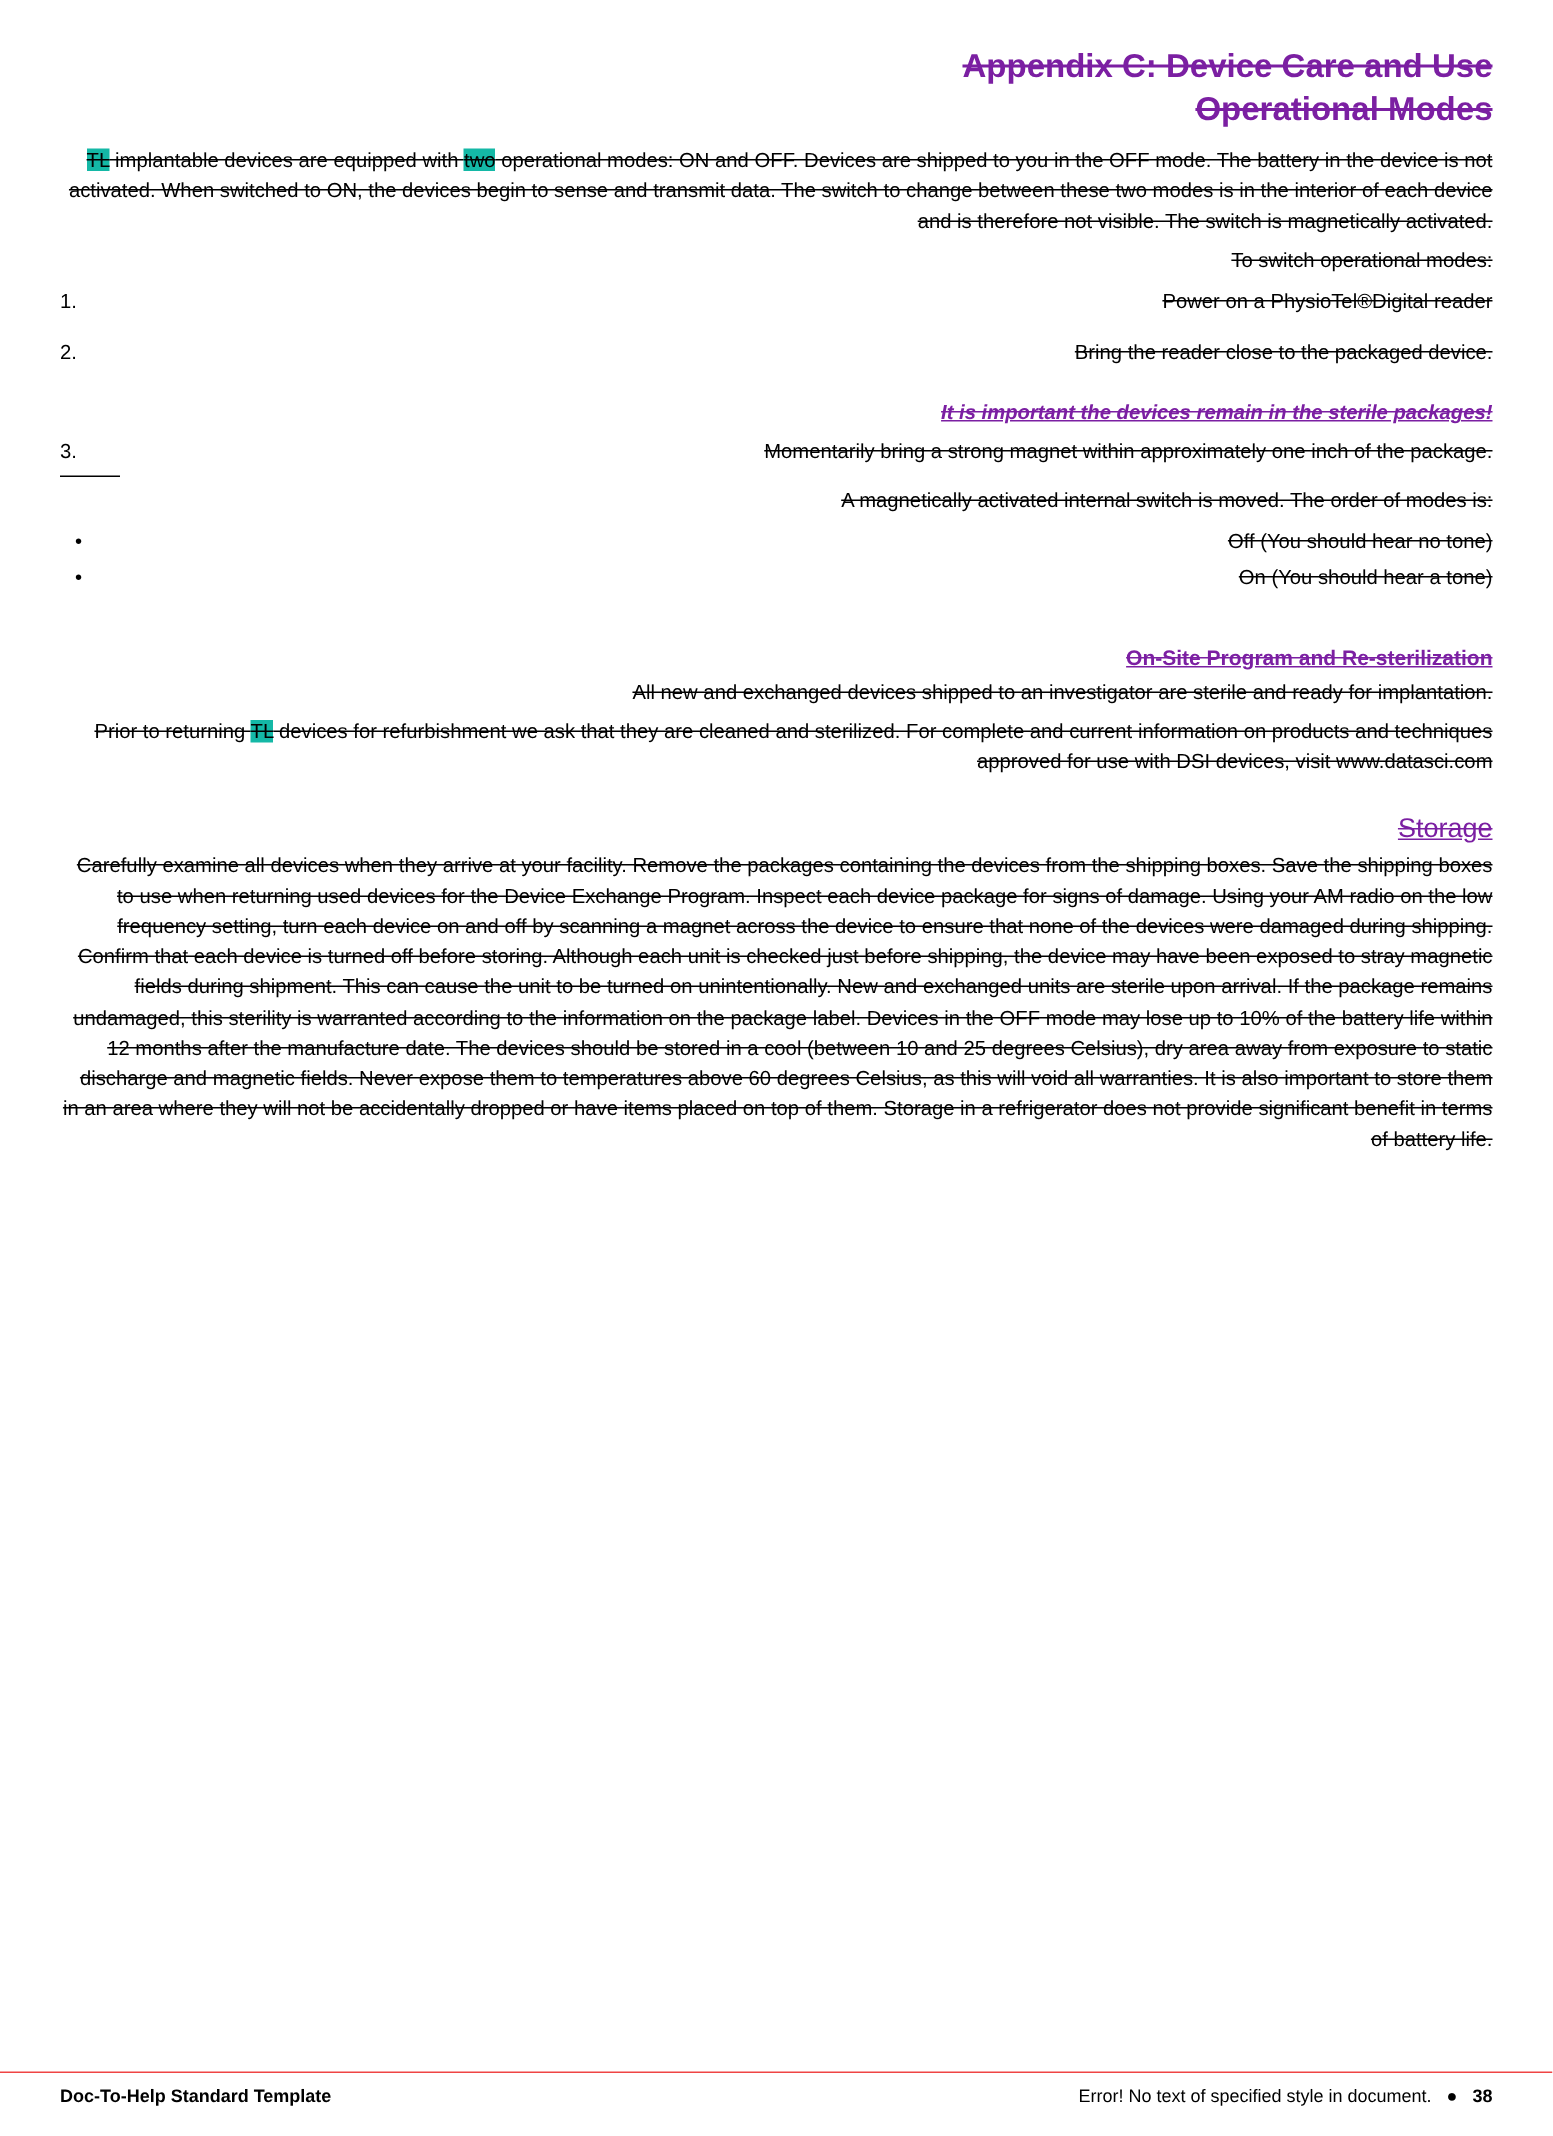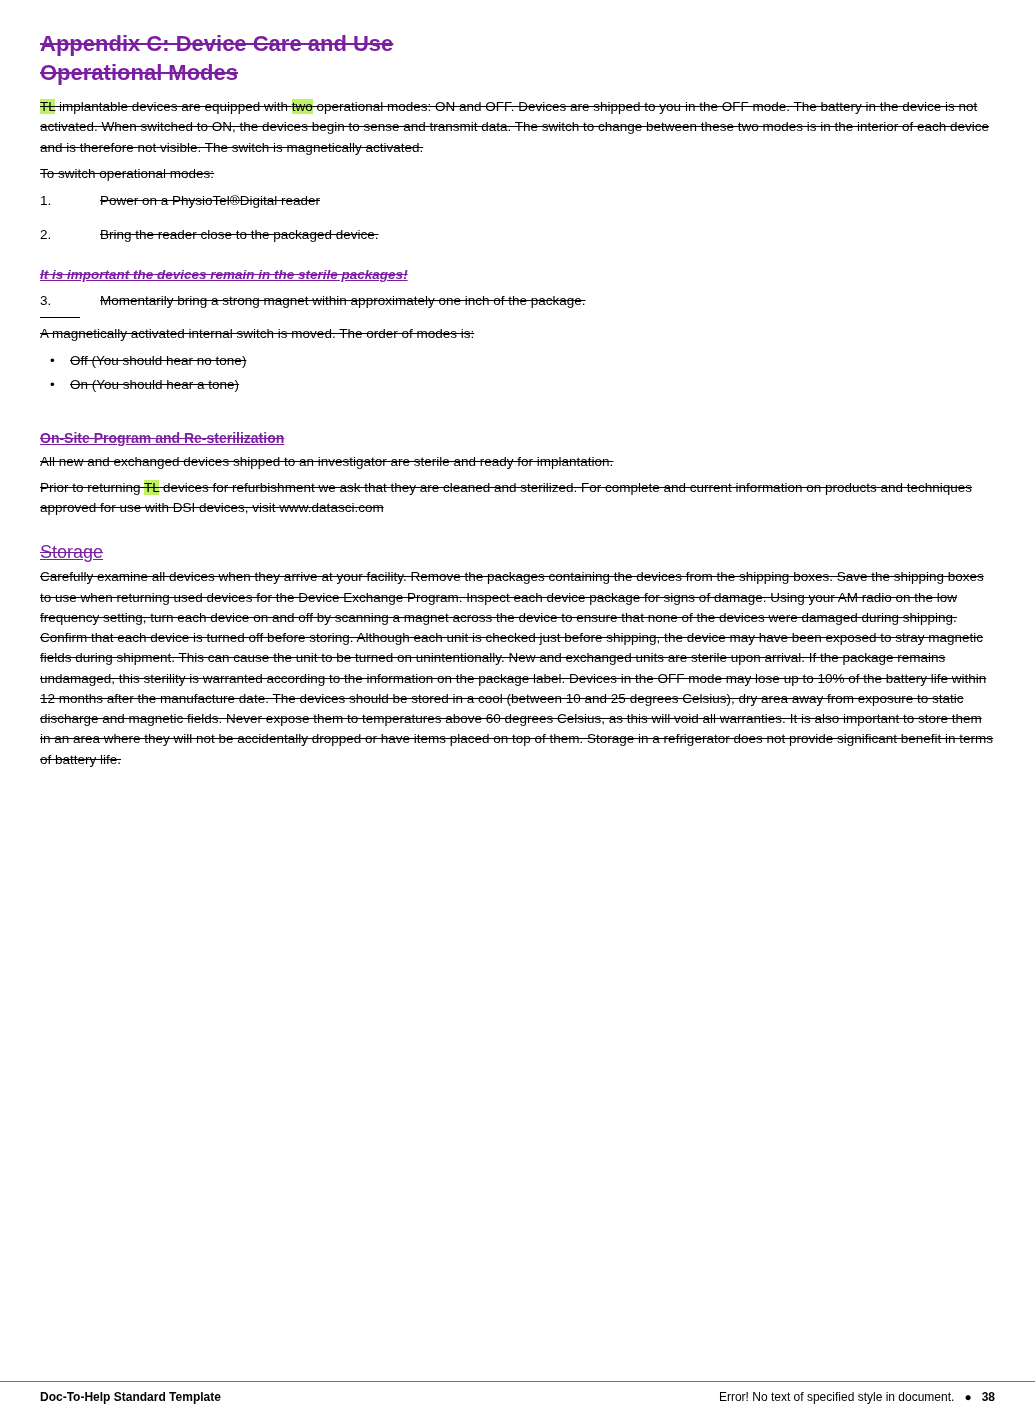--- a/index.html
+++ b/index.html
@@ -7,31 +7,32 @@
       background: #fff;
       font-family: Arial, Helvetica, sans-serif;
       font-size: 13.5px;
       color: #000;
       width: 1035px;
       min-height: 1424px;
       position: relative;
     }
     .page-container {
       padding: 30px 40px 60px 40px;
+      text-align: right;
     }
     .title-h1 {
       font-size: 22px;
       font-weight: bold;
       color: #7b1fa2;
       text-decoration: line-through;
       line-height: 1.3;
       margin-bottom: 10px;
     }
     .highlight-yellow {
-      background-color: #bef264;
+      background-color: #14b8a6;
     }
     p, .para {
       line-height: 1.5;
       margin-bottom: 6px;
       text-decoration: line-through;
     }
     .section-heading {
       font-weight: bold;
       text-decoration: underline line-through;
       color: #7b1fa2;

